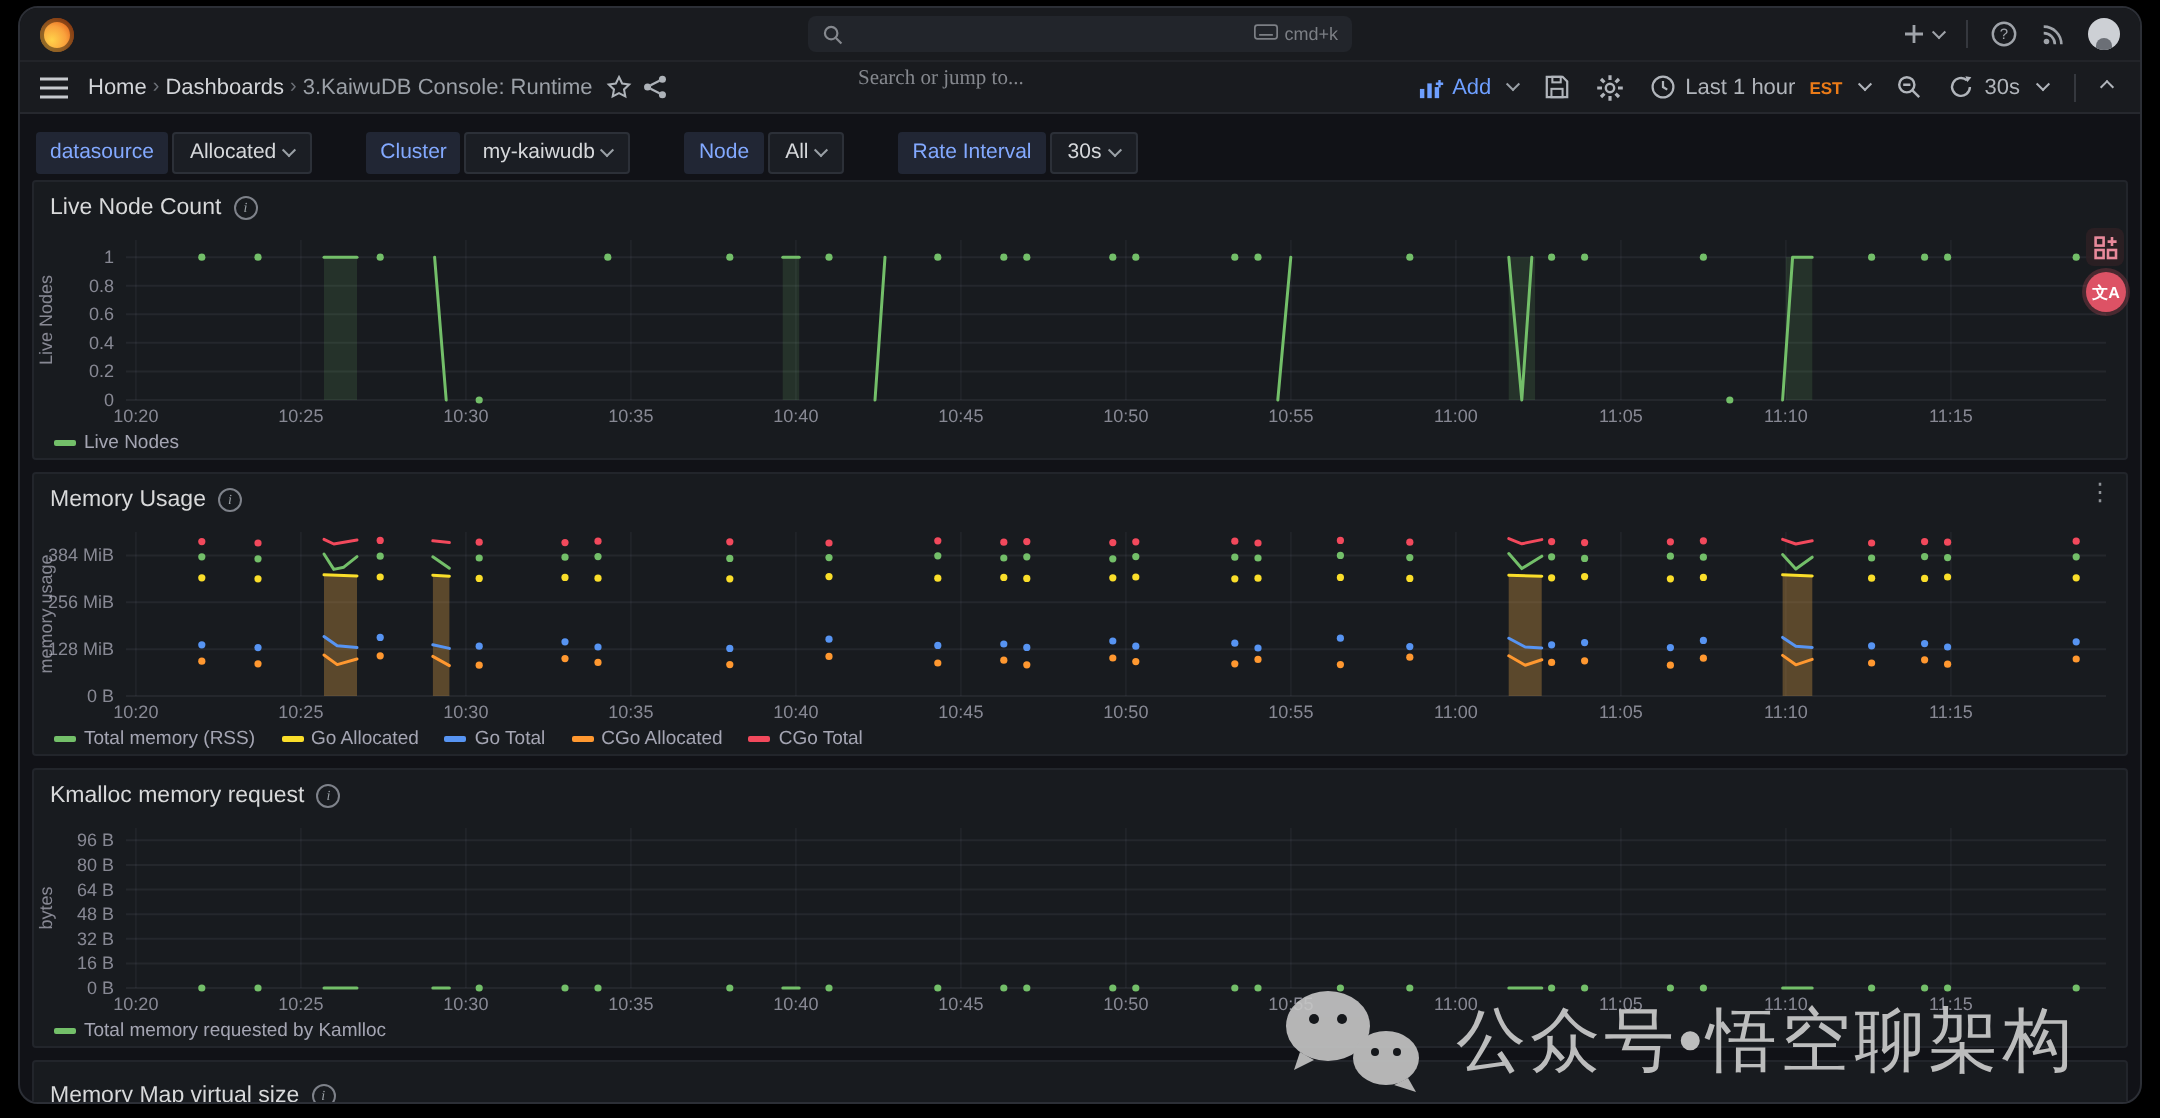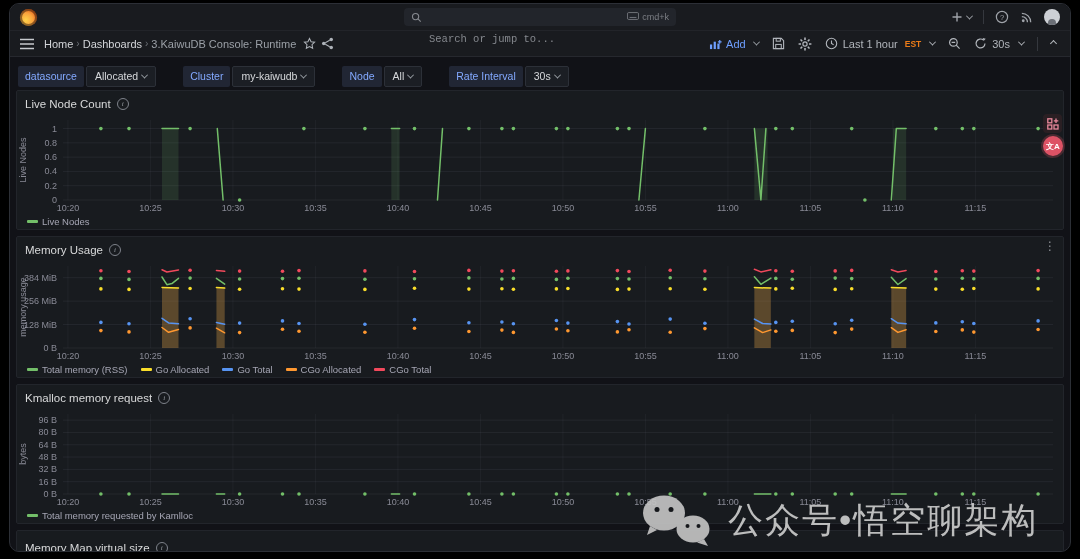--- a/index.html
+++ b/index.html
@@ -10,21 +10,21 @@
   .bar1{height:26px;background:#191b1f;display:flex;align-items:center;padding:0 10px;
     border-bottom:1px solid #222429;position:relative;}
   .bar2{height:25px;background:#191b1f;display:flex;align-items:center;padding:0 10px;
     border-bottom:1px solid #26282e;}
   .logo{width:17px;height:17px;border-radius:50%;
     background:radial-gradient(circle at 35% 65%,#ffd24a 0%,#f9a13c 45%,#e6661e 75%,#7a2d0e 100%);
     box-shadow:inset 0 0 0 2px rgba(20,10,5,.45);}
   .searchbox{position:absolute;left:50%;transform:translateX(-50%);width:258px;height:18px;
     background:#22252b;border-radius:4px;display:flex;align-items:center;padding:0 7px;gap:5px;}
   .searchbox input{flex:1;background:transparent;border:none;outline:none;color:#c9ccd1;
-    font-size:10.5px;font-family:Liberation Mono, monospace;margin-top:44px;}
+    font-size:10.5px;font-family:Liberation Serif, serif;margin-top:44px;}
   .searchbox input::placeholder{color:#85888e;}
   .kbd{display:flex;align-items:flex-start;gap:3px;color:#7c7f85;font-size:9px;}
   .r1right{margin-left:auto;display:flex;align-items:center;gap:11px;color:#9fa3a9;}
   .divider{width:1px;height:14px;background:#35383e;}
   .avatar{width:16px;height:16px;border-radius:50%;background:#cdd0d5;display:flex;align-items:flex-end;justify-content:center;overflow:hidden;}
   .avatar i{width:8px;height:8px;border-radius:50% 50% 0 0;background:#6b6f76;display:block;margin-bottom:-2px;}
   .crumbs{display:flex;align-items:center;gap:3px;font-size:11px;color:#d3d5d9;margin-left:10px;}
   .crumbs .sep{color:#6c7077;font-size:10px;}
   .crumbs .cur{color:#9ba0a7;text-align:right;}
   .r2right{margin-left:auto;display:flex;align-items:center;gap:13px;color:#b1b5bb;font-size:11px;}

